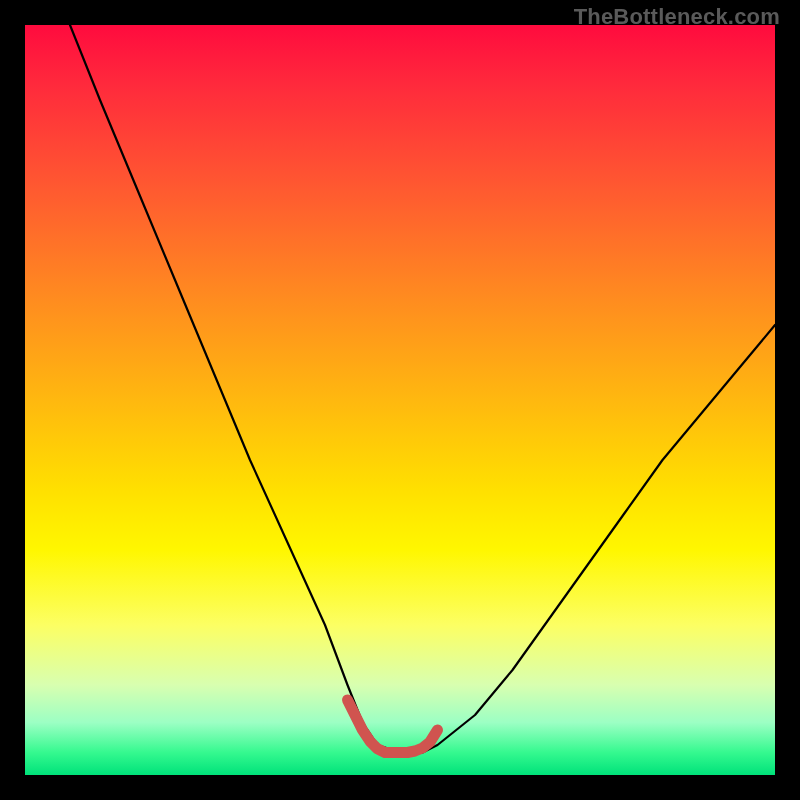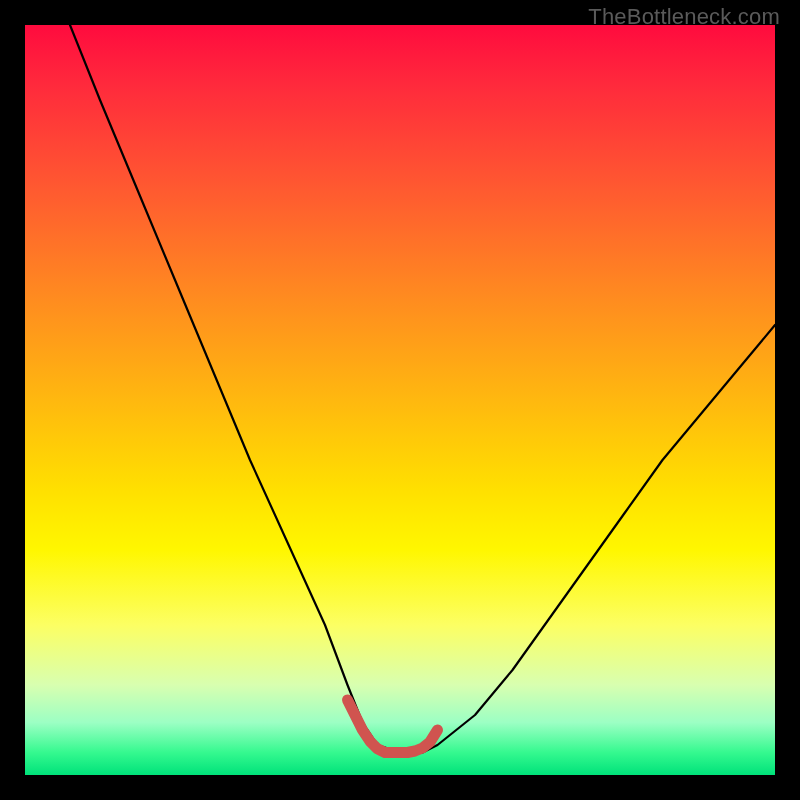--- a/index.html
+++ b/index.html
@@ -38,21 +38,21 @@
       #35f98f 97%,
       #00e27a 100%
     );
   }
   .watermark {
     position: absolute;
     top: 4px;
     right: 20px;
     color: #5a5a5a;
     font-size: 22px;
-    font-weight: 400;
+    font-weight: 700;
     letter-spacing: 0.2px;
   }
   svg.overlay {
     position: absolute;
     left: 0;
     top: 0;
     width: 750px;
     height: 750px;
   }
 </style>

